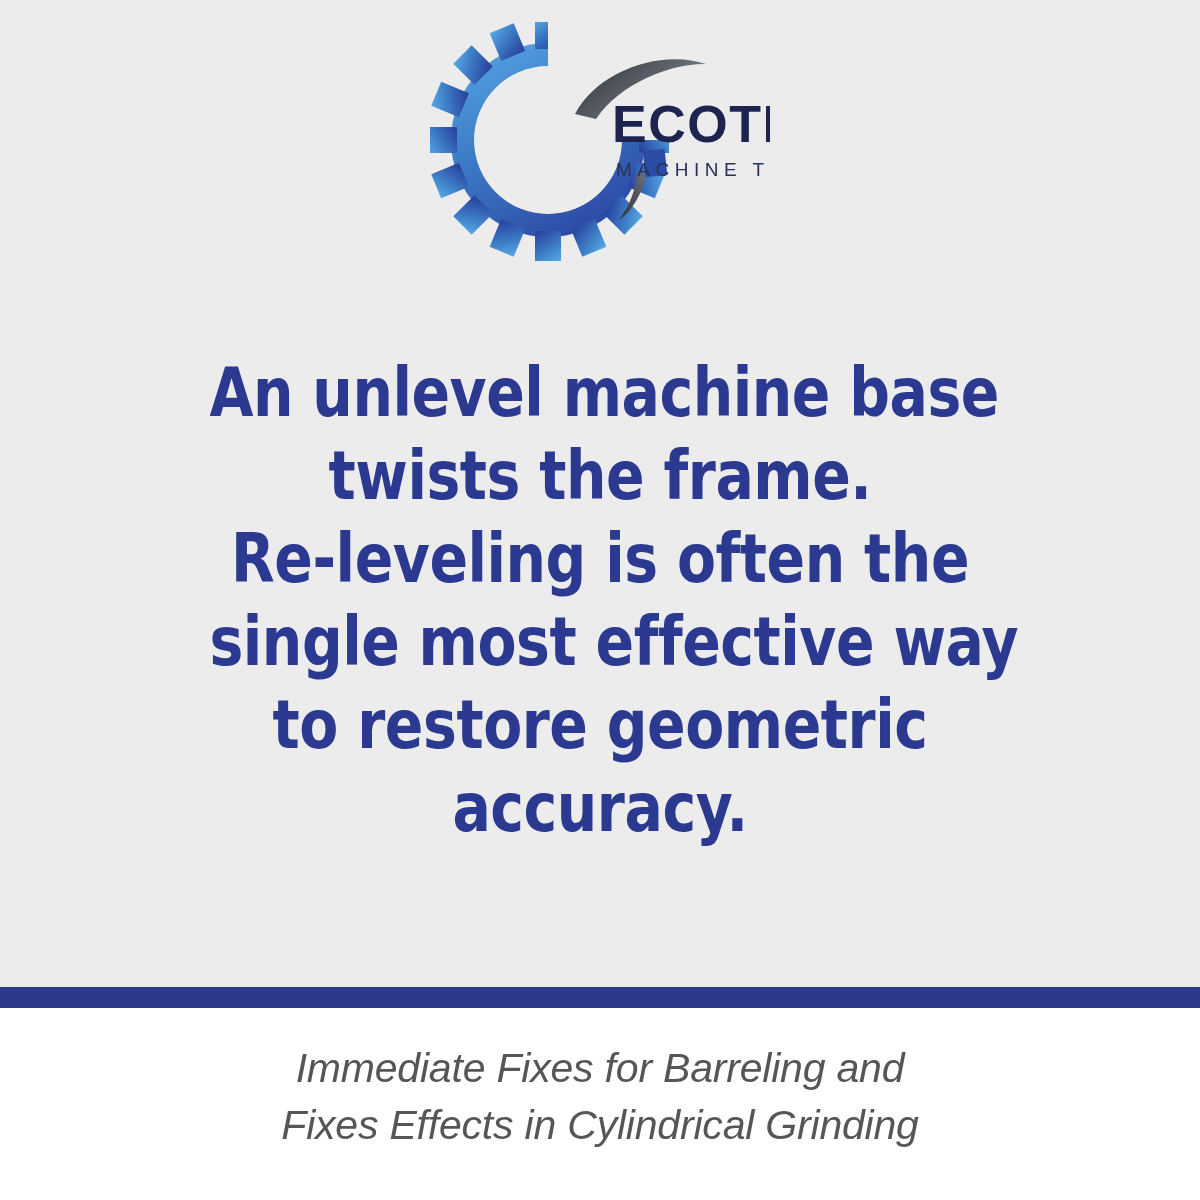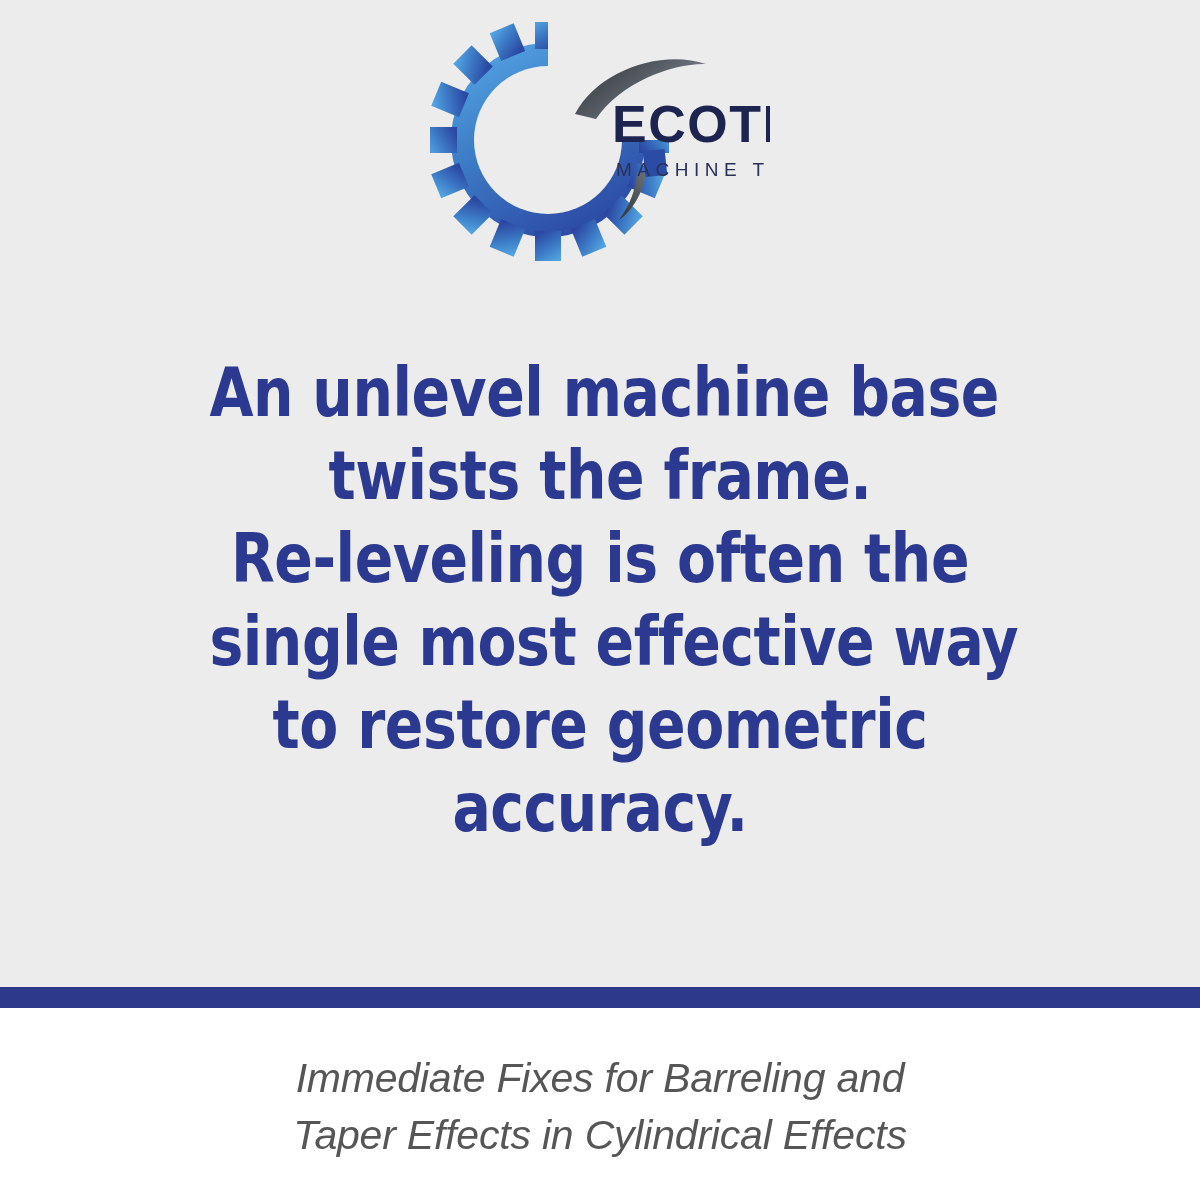--- a/index.html
+++ b/index.html
@@ -71,21 +71,21 @@
 
   
   .caption-strip {
     flex:1 1 auto;
     width:100%;
     background:#ffffff;
     display:flex;
     flex-direction:column;
     align-items:center;
     justify-content:flex-start;
-    padding-top:42px;
+    padding-top:32px;
   }
   .caption {
     width:880px;
     text-align:center;
     color:#565656;
     font-family:"Liberation Sans","DejaVu Sans", sans-serif;
     font-style:italic;
     font-weight:400;
     font-size:41px;
     line-height:1.38;
@@ -190,17 +190,17 @@
       <span class="hl-line">to restore geometric</span>
       <span class="hl-line">accuracy.</span>
     </div>
   </div>
 
   <div class="divider"></div>
 
   <div class="caption-strip">
     <div class="caption">
       <span class="cap-line">Immediate Fixes for Barreling and</span>
-      <span class="cap-line">Taper Effects in Cylindrical Effects</span>
+      <span class="cap-line">Fixes Effects in Cylindrical Grinding</span>
     </div>
   </div>
 
 </div>
 
 </body></html>

